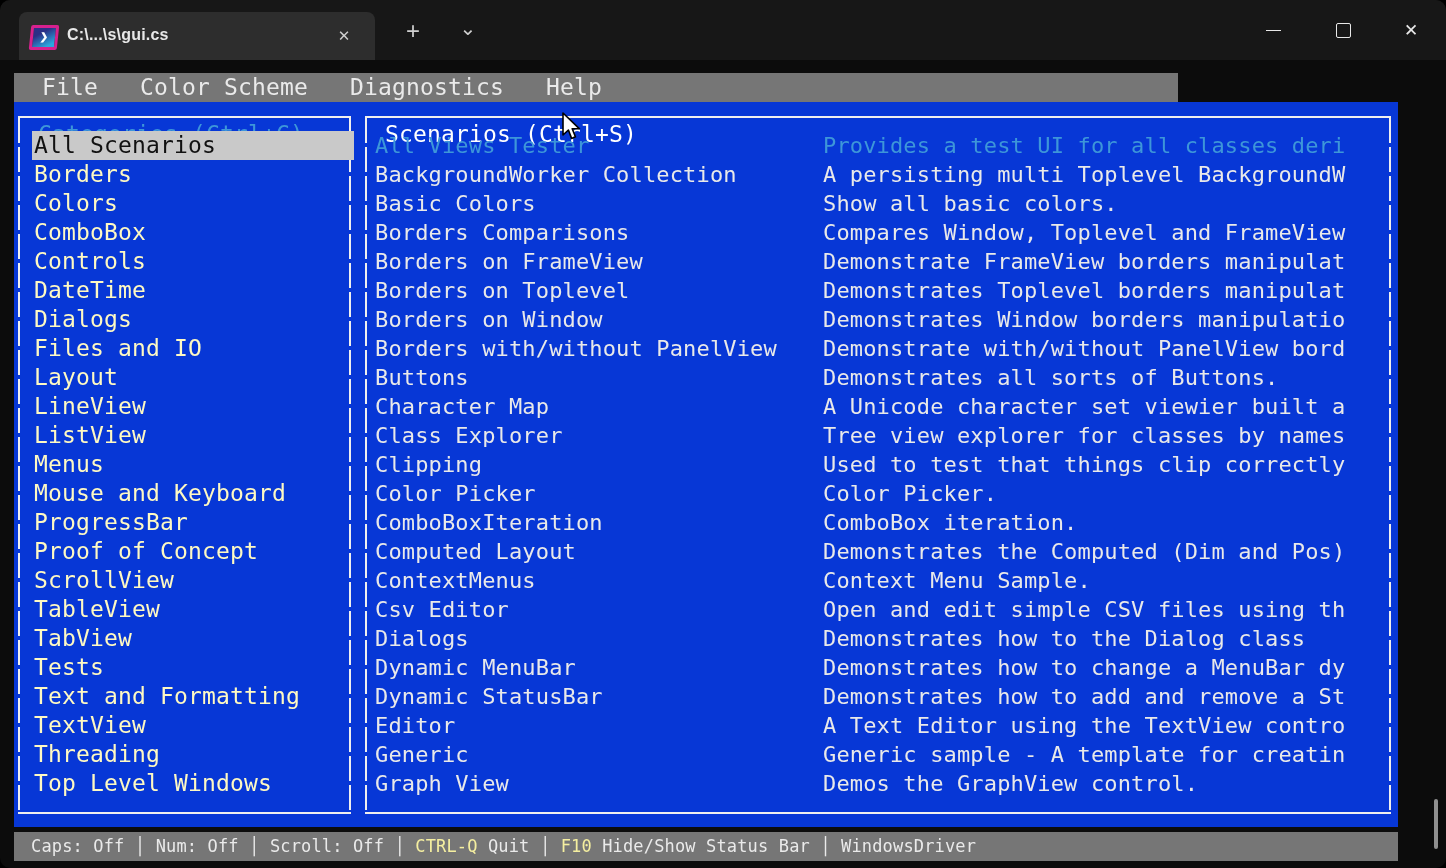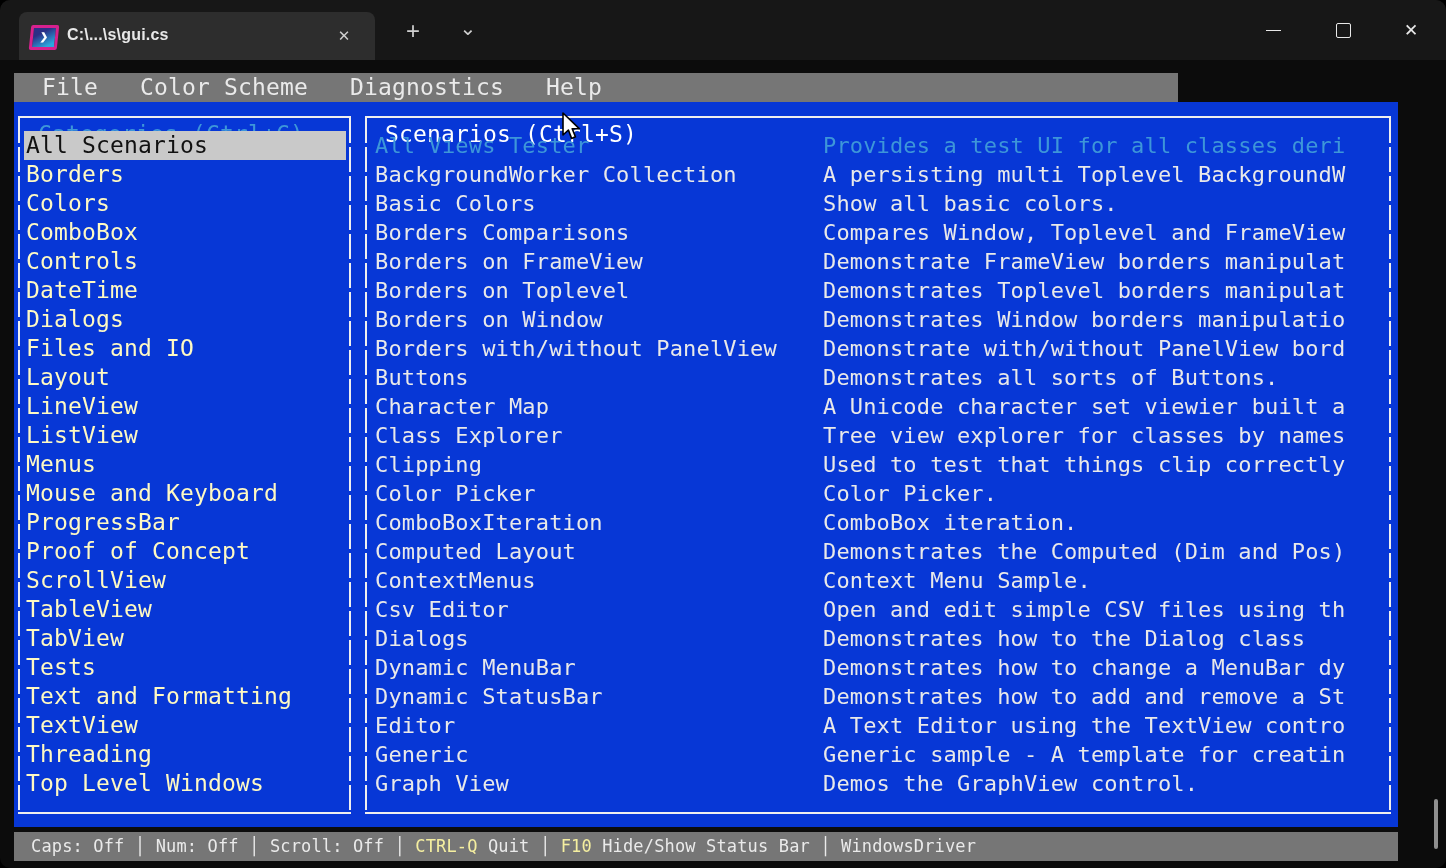--- a/index.html
+++ b/index.html
@@ -46,21 +46,21 @@
   .frame .bl,.frame .br{position:absolute;top:2px;bottom:2px;width:2px;
        background:repeating-linear-gradient(to bottom,#efefef 0 25px,transparent 25px 29px);}
   .frame .bl{left:0;} .frame .br{right:0;}
   .frame-title{position:absolute;top:-13px;left:12px;height:29px;line-height:29px;
        background:#0737d6;padding:1px 8px;font-size:23px;letter-spacing:.15px;white-space:pre;margin-top:16px;}
   .cat-frame{left:4px;top:14px;width:333px;height:698px;}
   .cat-frame .frame-title{color:#3d96d9;}
   .scen-frame{left:351px;top:14px;width:1026px;height:698px;}
   .scen-frame .frame-title{color:#ffffff;text-align:right;}
   
-  .cat-list{position:absolute;left:10px;top:29px;width:322px;}
+  .cat-list{position:absolute;left:18px;top:29px;width:322px;}
   .cat-item{height:29px;line-height:29px;color:#fef9c3;font-size:23px;letter-spacing:.15px;
        padding-left:2px;white-space:pre;overflow:hidden;}
   .cat-item.selected{background:#c9c9c9;color:#111;}
   .scen-list{position:absolute;left:361px;top:29px;width:1015px;}
   .scen-row{position:relative;height:29px;line-height:29px;font-size:22px;letter-spacing:.15px;
        color:#e9e9e9;white-space:pre;overflow:hidden;}
   .scen-row .name{position:absolute;left:0;}
   .scen-row .desc{position:absolute;left:448px;}
   .scen-row.selected{color:#3d96d9;}
   

